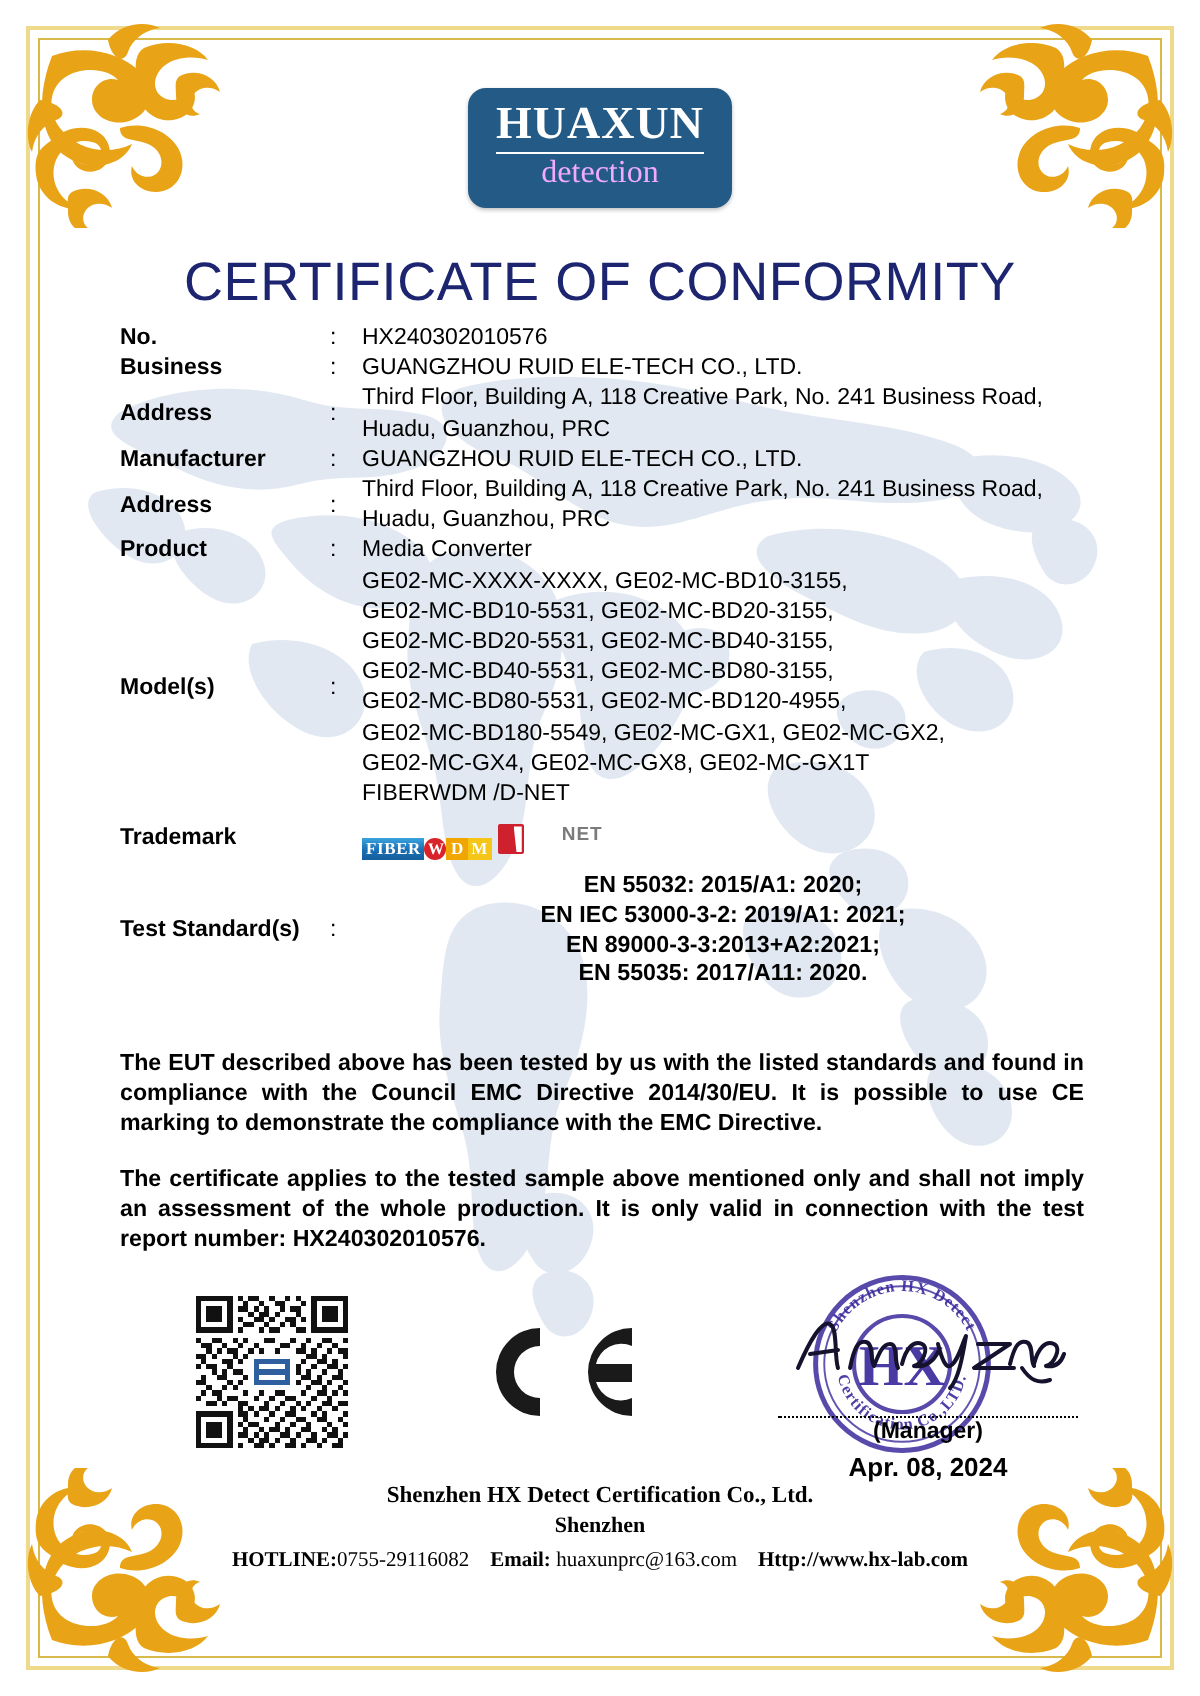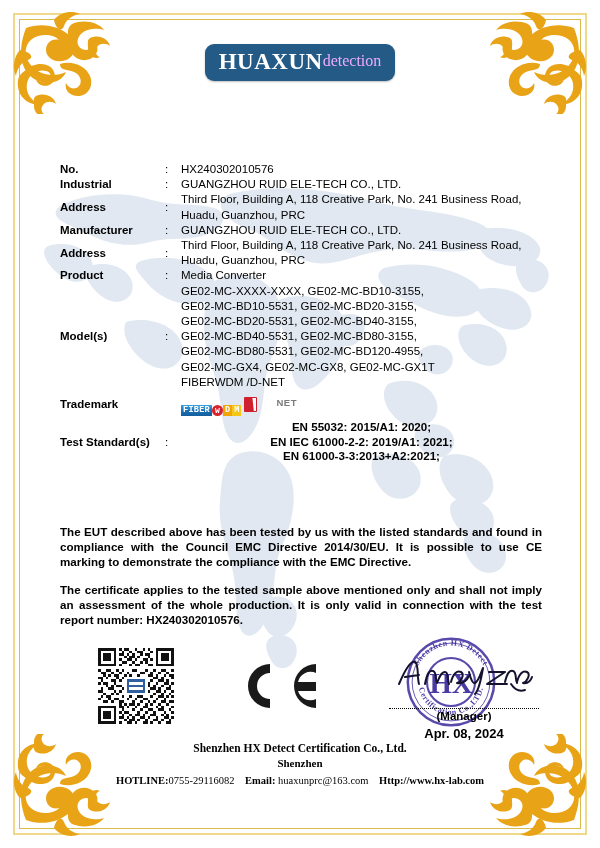--- a/index.html
+++ b/index.html
@@ -23,21 +23,21 @@
   .orn{position:absolute;width:112px;height:112px;pointer-events:none;}
   .orn.tl{left:2px;top:2px;}
   .orn.tr{right:2px;top:2px;transform:scaleX(-1);}
   .orn.bl{left:2px;bottom:2px;transform:scaleY(-1);}
   .orn.br{right:2px;bottom:2px;transform:scale(-1,-1);}
 
   
   .logo-wrap{position:absolute;left:0;right:0;top:44px;display:flex;justify-content:center;}
   .logo{
     background:#245a86;border-radius:9px;padding:6px 14px 8px;
-    display:flex;flex-direction:row;align-items:center;box-shadow:0 1px 2px rgba(0,0,0,.25);
+    display:flex;flex-direction:column;align-items:center;box-shadow:0 1px 2px rgba(0,0,0,.25);
   }
   .logo-top{color:#fff;font-weight:bold;font-size:23px;letter-spacing:.5px;line-height:1;
             font-family:"Liberation Serif",serif;}
   .logo-rule{width:100%;height:1px;background:#ffffff;margin:3px 0 2px;}
   .logo-bot{color:#f0abfc;font-size:16px;line-height:1.05;font-family:"Liberation Serif",serif;}
 
   
   .title{position:absolute;left:0;right:0;top:126px;text-align:center;
     color:#1d2570;font-size:27px;letter-spacing:.3px;}
 
@@ -47,21 +47,21 @@
   .lbl{width:105px;flex:0 0 105px;font-weight:bold;font-size:11.5px;color:#000;line-height:15.2px;}
   .colon{width:16px;flex:0 0 16px;font-size:11.5px;line-height:15.2px;}
   .val{flex:1;font-size:11.5px;line-height:15.2px;color:#000;}
   .row.mid .lbl,.row.mid .colon{align-self:center;}
 
   .std{font-weight:bold;font-size:11.6px;line-height:14.6px;text-align:center;}
 
   
   .tm{padding-top:1px;}
   .fiberwdm{display:inline-flex;align-items:center;height:11px;font-size:8.5px;font-weight:bold;
-     font-family:Liberation Mono, monospace;line-height:11px;}
+     font-family:Liberation Serif, serif;line-height:11px;}
   .fw-blue{background:linear-gradient(180deg,#3aa3dd 0%,#1a6fb5 55%,#155e9c 100%);
      color:#fff;padding:0 2px;letter-spacing:.3px;}
   .fw-w{background:#d8232a;color:#fff;width:11px;height:11px;border-radius:50%;
      display:inline-flex;align-items:center;justify-content:center;font-size:8px;margin:0 0px;}
   .fw-d{background:#f0a500;color:#fff;padding:0 2px;}
   .fw-m{background:#f5c518;color:#fff;padding:0 2px;}
   .dnet{display:inline-flex;align-items:flex-start;gap:19px;margin-top:4px;}
   .dnet-mark{width:13px;height:15px;background:#cf202e;position:relative;border-radius:1px;}
   .dnet-mark:after{content:"";position:absolute;right:1px;top:1px;width:4px;height:13px;background:#fff;
      clip-path:polygon(0 0,100% 0,100% 100%,35% 100%);}
@@ -181,31 +181,32 @@
   </svg>
 
   <div class="logo-wrap">
     <div class="logo">
       <div class="logo-top">HUAXUN</div>
       <div class="logo-rule"></div>
       <div class="logo-bot">detection</div>
     </div>
   </div>
 
+  <div class="title">CERTIFICATE OF CONFORMITY</div>
 
   <div class="details">
 
     <div class="row">
       <div class="lbl">No.</div>
       <div class="colon">:</div>
       <div class="val">HX240302010576</div>
     </div>
 
     <div class="row">
-      <div class="lbl">Industrial</div>
+      <div class="lbl">Business</div>
       <div class="colon">:</div>
       <div class="val">GUANGZHOU RUID ELE-TECH CO., LTD.</div>
     </div>
 
     <div class="row mid">
       <div class="lbl">Address</div>
       <div class="colon">:</div>
       <div class="val">Third Floor, Building A, 118 Creative Park, No. 241 Business Road, Huadu, Guanzhou, PRC</div>
     </div>
 
@@ -229,20 +230,21 @@
 
     <div class="row mid">
       <div class="lbl">Model(s)</div>
       <div class="colon">:</div>
       <div class="val">
         <div>GE02-MC-XXXX-XXXX, GE02-MC-BD10-3155,</div>
         <div>GE02-MC-BD10-5531, GE02-MC-BD20-3155,</div>
         <div>GE02-MC-BD20-5531, GE02-MC-BD40-3155,</div>
         <div>GE02-MC-BD40-5531, GE02-MC-BD80-3155,</div>
         <div>GE02-MC-BD80-5531, GE02-MC-BD120-4955,</div>
+        <div>GE02-MC-BD180-5549, GE02-MC-GX1, GE02-MC-GX2,</div>
         <div>GE02-MC-GX4, GE02-MC-GX8, GE02-MC-GX1T</div>
         <div>FIBERWDM /D-NET</div>
       </div>
     </div>
 
     <div class="row mid" style="margin-top:2px;">
       <div class="lbl">Trademark</div>
       <div class="colon"></div>
       <div class="val tm">
         <div class="fiberwdm">
@@ -256,22 +258,23 @@
           <span class="dnet-txt">NET</span>
         </div>
       </div>
     </div>
 
     <div class="row mid" style="margin-top:4px;">
       <div class="lbl">Test Standard(s)</div>
       <div class="colon">:</div>
       <div class="val std">
         <div>EN 55032: 2015/A1: 2020;</div>
-        <div>EN IEC 61000-2-2: 2019/A1: 2021;</div>
-        <div>EN 61000-3-3:2013+A2:2021;</div>
+        <div>EN IEC 53000-3-2: 2019/A1: 2021;</div>
+        <div>EN 89000-3-3:2013+A2:2021;</div>
+        <div>EN 55035: 2017/A11: 2020.</div>
       </div>
     </div>
 
   </div>
 
   <div class="para p1">The EUT described above has been tested by us with the listed standards and found in compliance with the Council EMC Directive 2014/30/EU. It is possible to use CE marking to demonstrate the compliance with the EMC Directive.</div>
   <div class="para p2">The certificate applies to the tested sample above mentioned only and shall not imply an assessment of the whole production. It is only valid in connection with the test report number: HX240302010576.</div>
 
   <svg class="qr" viewBox="0 0 29 29" shape-rendering="crispEdges">
     <rect width="29" height="29" fill="#fff"></rect>

